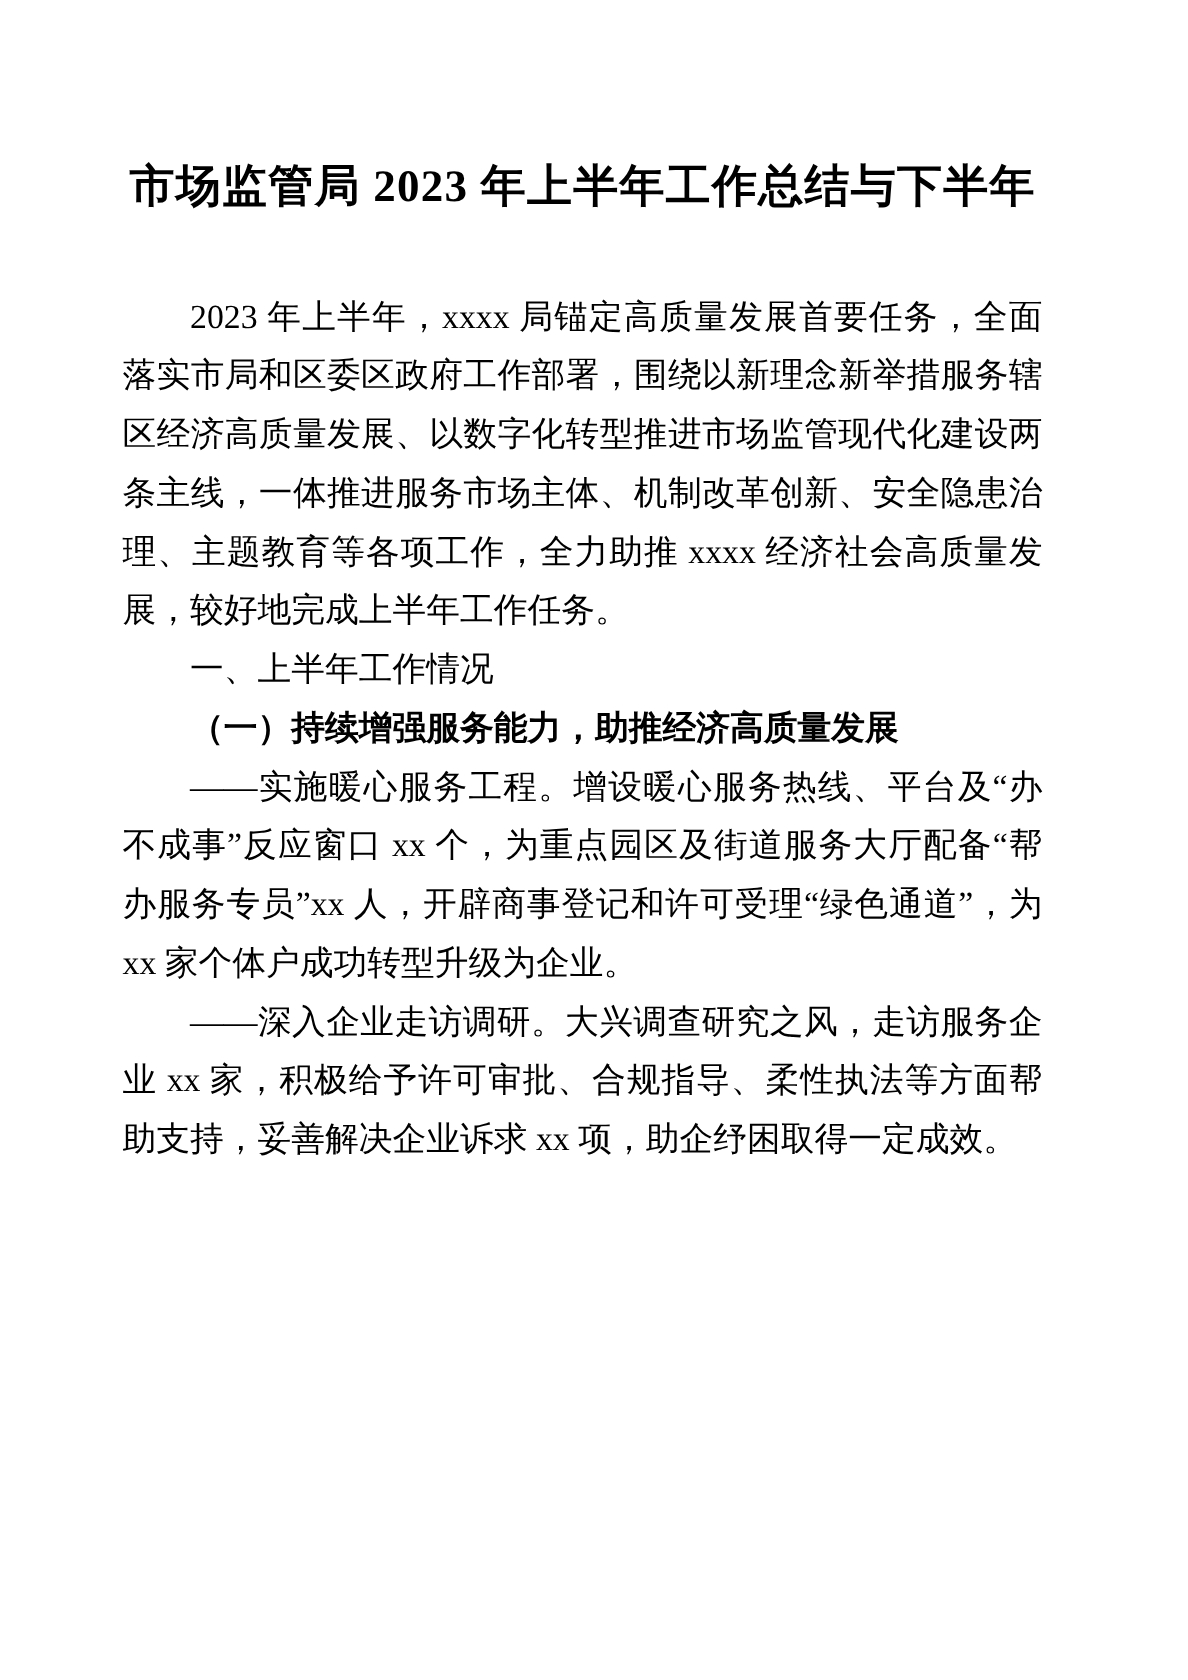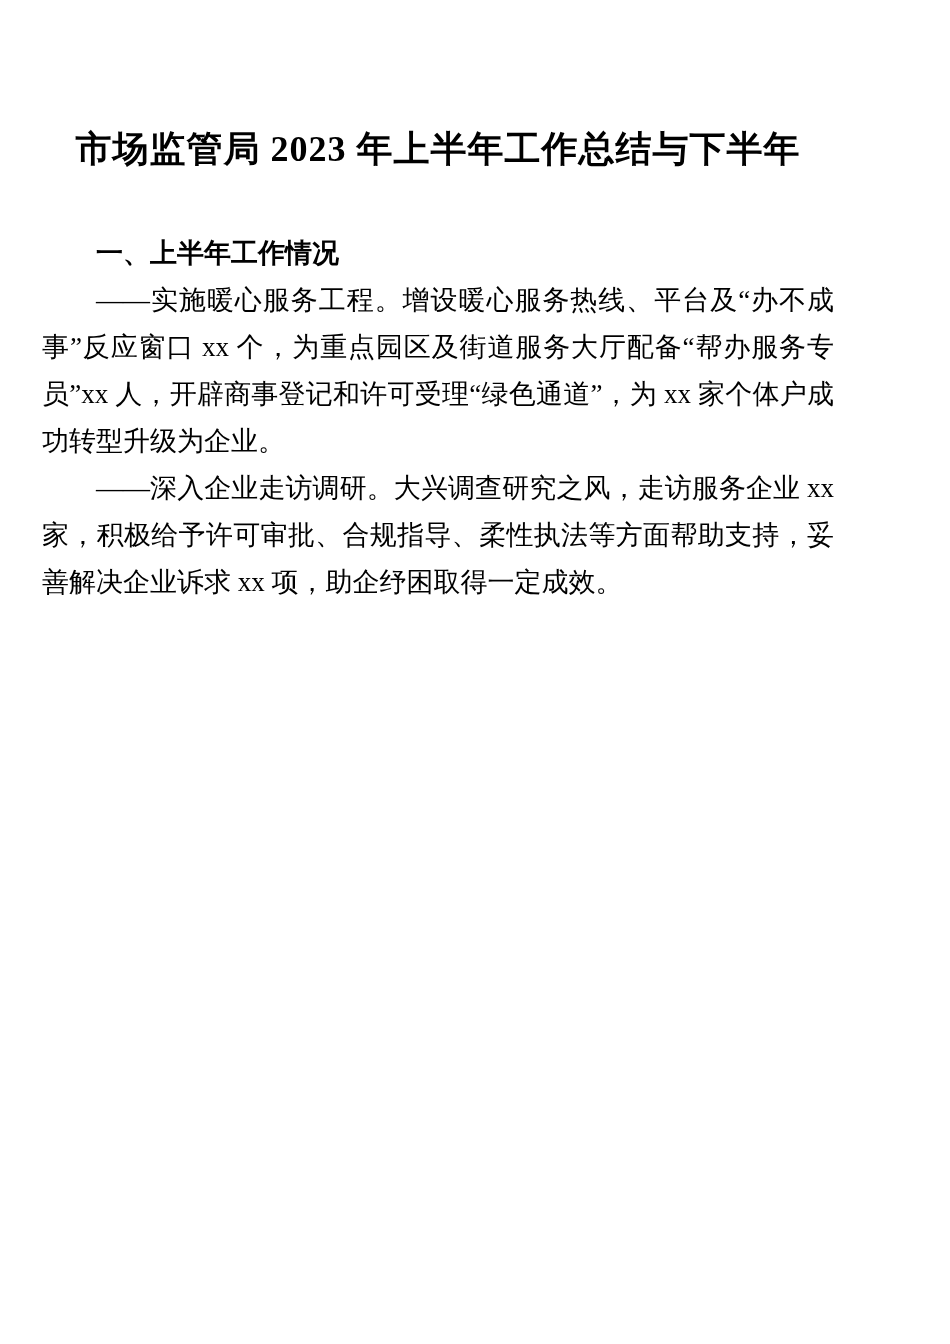--- a/index.html
+++ b/index.html
@@ -8,21 +8,21 @@
     width: 950px;
     height: 1344px;
     overflow: hidden;
     font-family: "Liberation Serif", "DejaVu Serif", serif;
     color: #000000;
   }
   .page {
     width: 950px;
     height: 1344px;
     background: #ffffff;
-    padding: 126px 116px 0 42px;
+    padding: 126px 116px 0 98px;
   }
   .doc-title {
     font-family: "Liberation Serif", "DejaVu Serif", serif;
     font-size: 36px;
     font-weight: bold;
     line-height: 46px;
     text-align: center;
     letter-spacing: 1px;
     margin-bottom: 58px;
   }
@@ -31,21 +31,21 @@
     font-size: 27px;
     font-weight: normal;
     line-height: 47px;
     text-align: justify;
     text-justify: inter-ideograph;
     text-indent: 2em;
   }
   .section-heading {
     font-family: "Liberation Sans", "DejaVu Sans", sans-serif;
     font-size: 27px;
-    font-weight: bold;
+    font-weight: normal;
     line-height: 47px;
     text-indent: 2em;
   }
   .subsection-heading {
     font-family: "Liberation Serif", "DejaVu Serif", serif;
     font-size: 27px;
     font-weight: bold;
     line-height: 47px;
     text-indent: 2em;
     text-align: justify;
@@ -53,22 +53,24 @@
 </style>
 </head>
 <body>
 
 <div class="page">
 
   <h1 class="doc-title">
     <span class="title-line">市场监管局 2023 年上半年工作总结与下半年</span>
   </h1>
 
+  <p class="body-para">2023 年上半年，xxxx 局锚定高质量发展首要任务，全面落实市局和区委区政府工作部署，围绕以新理念新举措服务辖区经济高质量发展、以数字化转型推进市场监管现代化建设两条主线，一体推进服务市场主体、机制改革创新、安全隐患治理、主题教育等各项工作，全力助推 xxxx 经济社会高质量发展，较好地完成上半年工作任务。</p>
 
   <h2 class="section-heading">一、上半年工作情况</h2>
 
+  <h3 class="subsection-heading">（一）持续增强服务能力，助推经济高质量发展</h3>
 
 
   <p class="body-para">——实施暖心服务工程。增设暖心服务热线、平台及“办不成事”反应窗口 xx 个，为重点园区及街道服务大厅配备“帮办服务专员”xx 人，开辟商事登记和许可受理“绿色通道”，为 xx 家个体户成功转型升级为企业。</p>
 
   <p class="body-para">——深入企业走访调研。大兴调查研究之风，走访服务企业 xx 家，积极给予许可审批、合规指导、柔性执法等方面帮助支持，妥善解决企业诉求 xx 项，助企纾困取得一定成效。</p>
 
 </div>
 
 </body></html>

